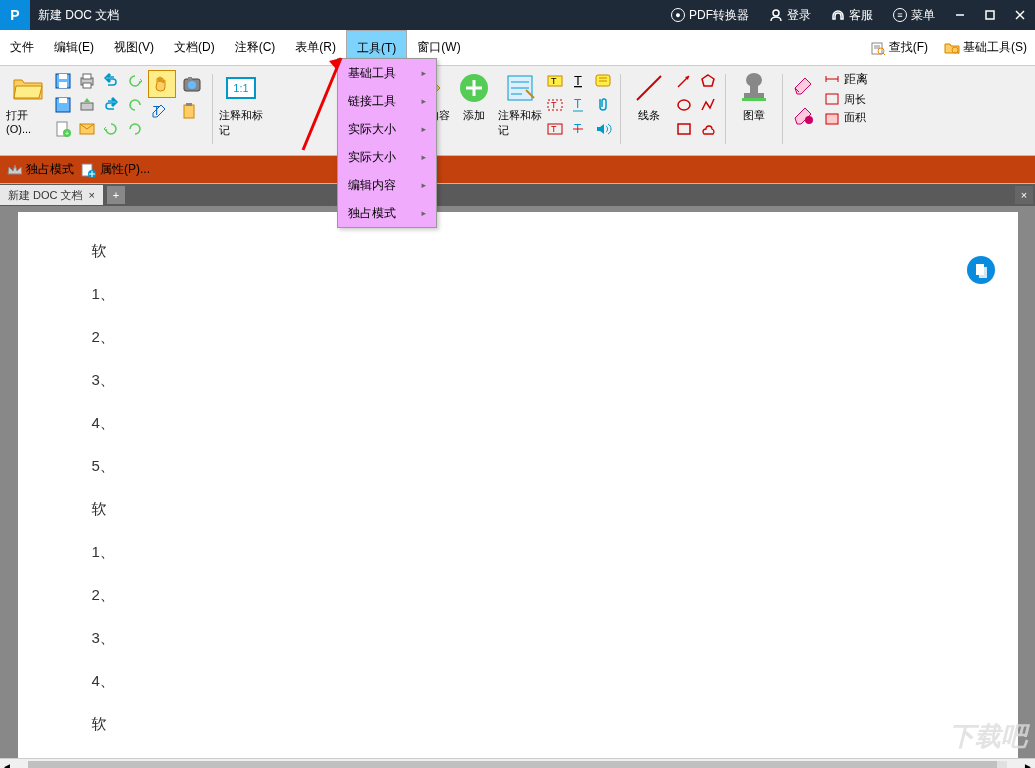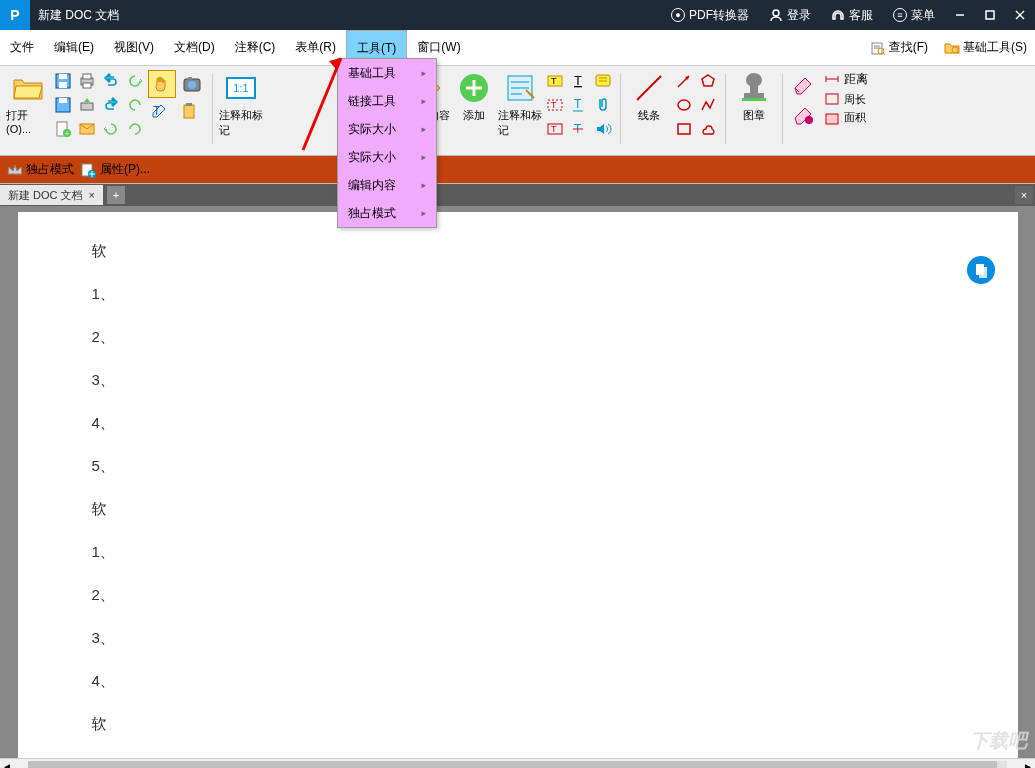--- a/index.html
+++ b/index.html
@@ -36,21 +36,21 @@
 .page p { margin-bottom: 24px; }
 .floatbtn { position: absolute; right: 40px; top: 50px; width: 28px; height: 28px; background: #0a8cde; border-radius: 50%; display: flex; align-items: center; justify-content: center; color: #fff; font-size: 12px; cursor: pointer; }
 .hscroll { height: 16px; background: #f0f0f0; border-top: 1px solid #ccc; display: flex; align-items: center; }
 .hscroll .track { flex: 1; height: 12px; background: #e0e0e0; position: relative; margin: 0 14px; }
 .hscroll .thumb { position: absolute; left: 0; width: 99%; height: 12px; background: #c0c0c0; }
 .hscroll .arr { width: 14px; height: 14px; font-size: 10px; display: flex; align-items: center; justify-content: center; }
 .dropdown { position: absolute; left: 337px; top: 58px; width: 100px; background: #f0abfc; border: 1px solid #999; font-size: 12px; box-shadow: 2px 2px 4px rgba(0,0,0,.2); }
 .dropdown .dditem { height: 28px; display: flex; align-items: center; padding: 0 10px; cursor: pointer; justify-content: space-between; }
 .dropdown .ddarrow { font-size: 9px; color: #666; }
 .redarrow { position: absolute; left: 293px; top: 50px; pointer-events: none; z-index: 50; }
-.watermark { position: absolute; right: 8px; bottom: 14px; font-size: 19px; color: rgba(220,220,220,.8); font-style: italic; font-weight: bold; pointer-events: none; margin-top: 20px; }
+.watermark { position: absolute; right: 8px; bottom: 14px; font-size: 26px; color: rgba(220,220,220,.8); font-style: italic; font-weight: bold; pointer-events: none; margin-top: 20px; }
 </style>
 </head>
 <body>
 
 <div class="titlebar">
   <div class="app-icon">P</div>
   <div class="title">新建 DOC 文档</div>
   <div class="tbtn">
     <span class="ico">●</span>
     <span>PDF转换器</span>

